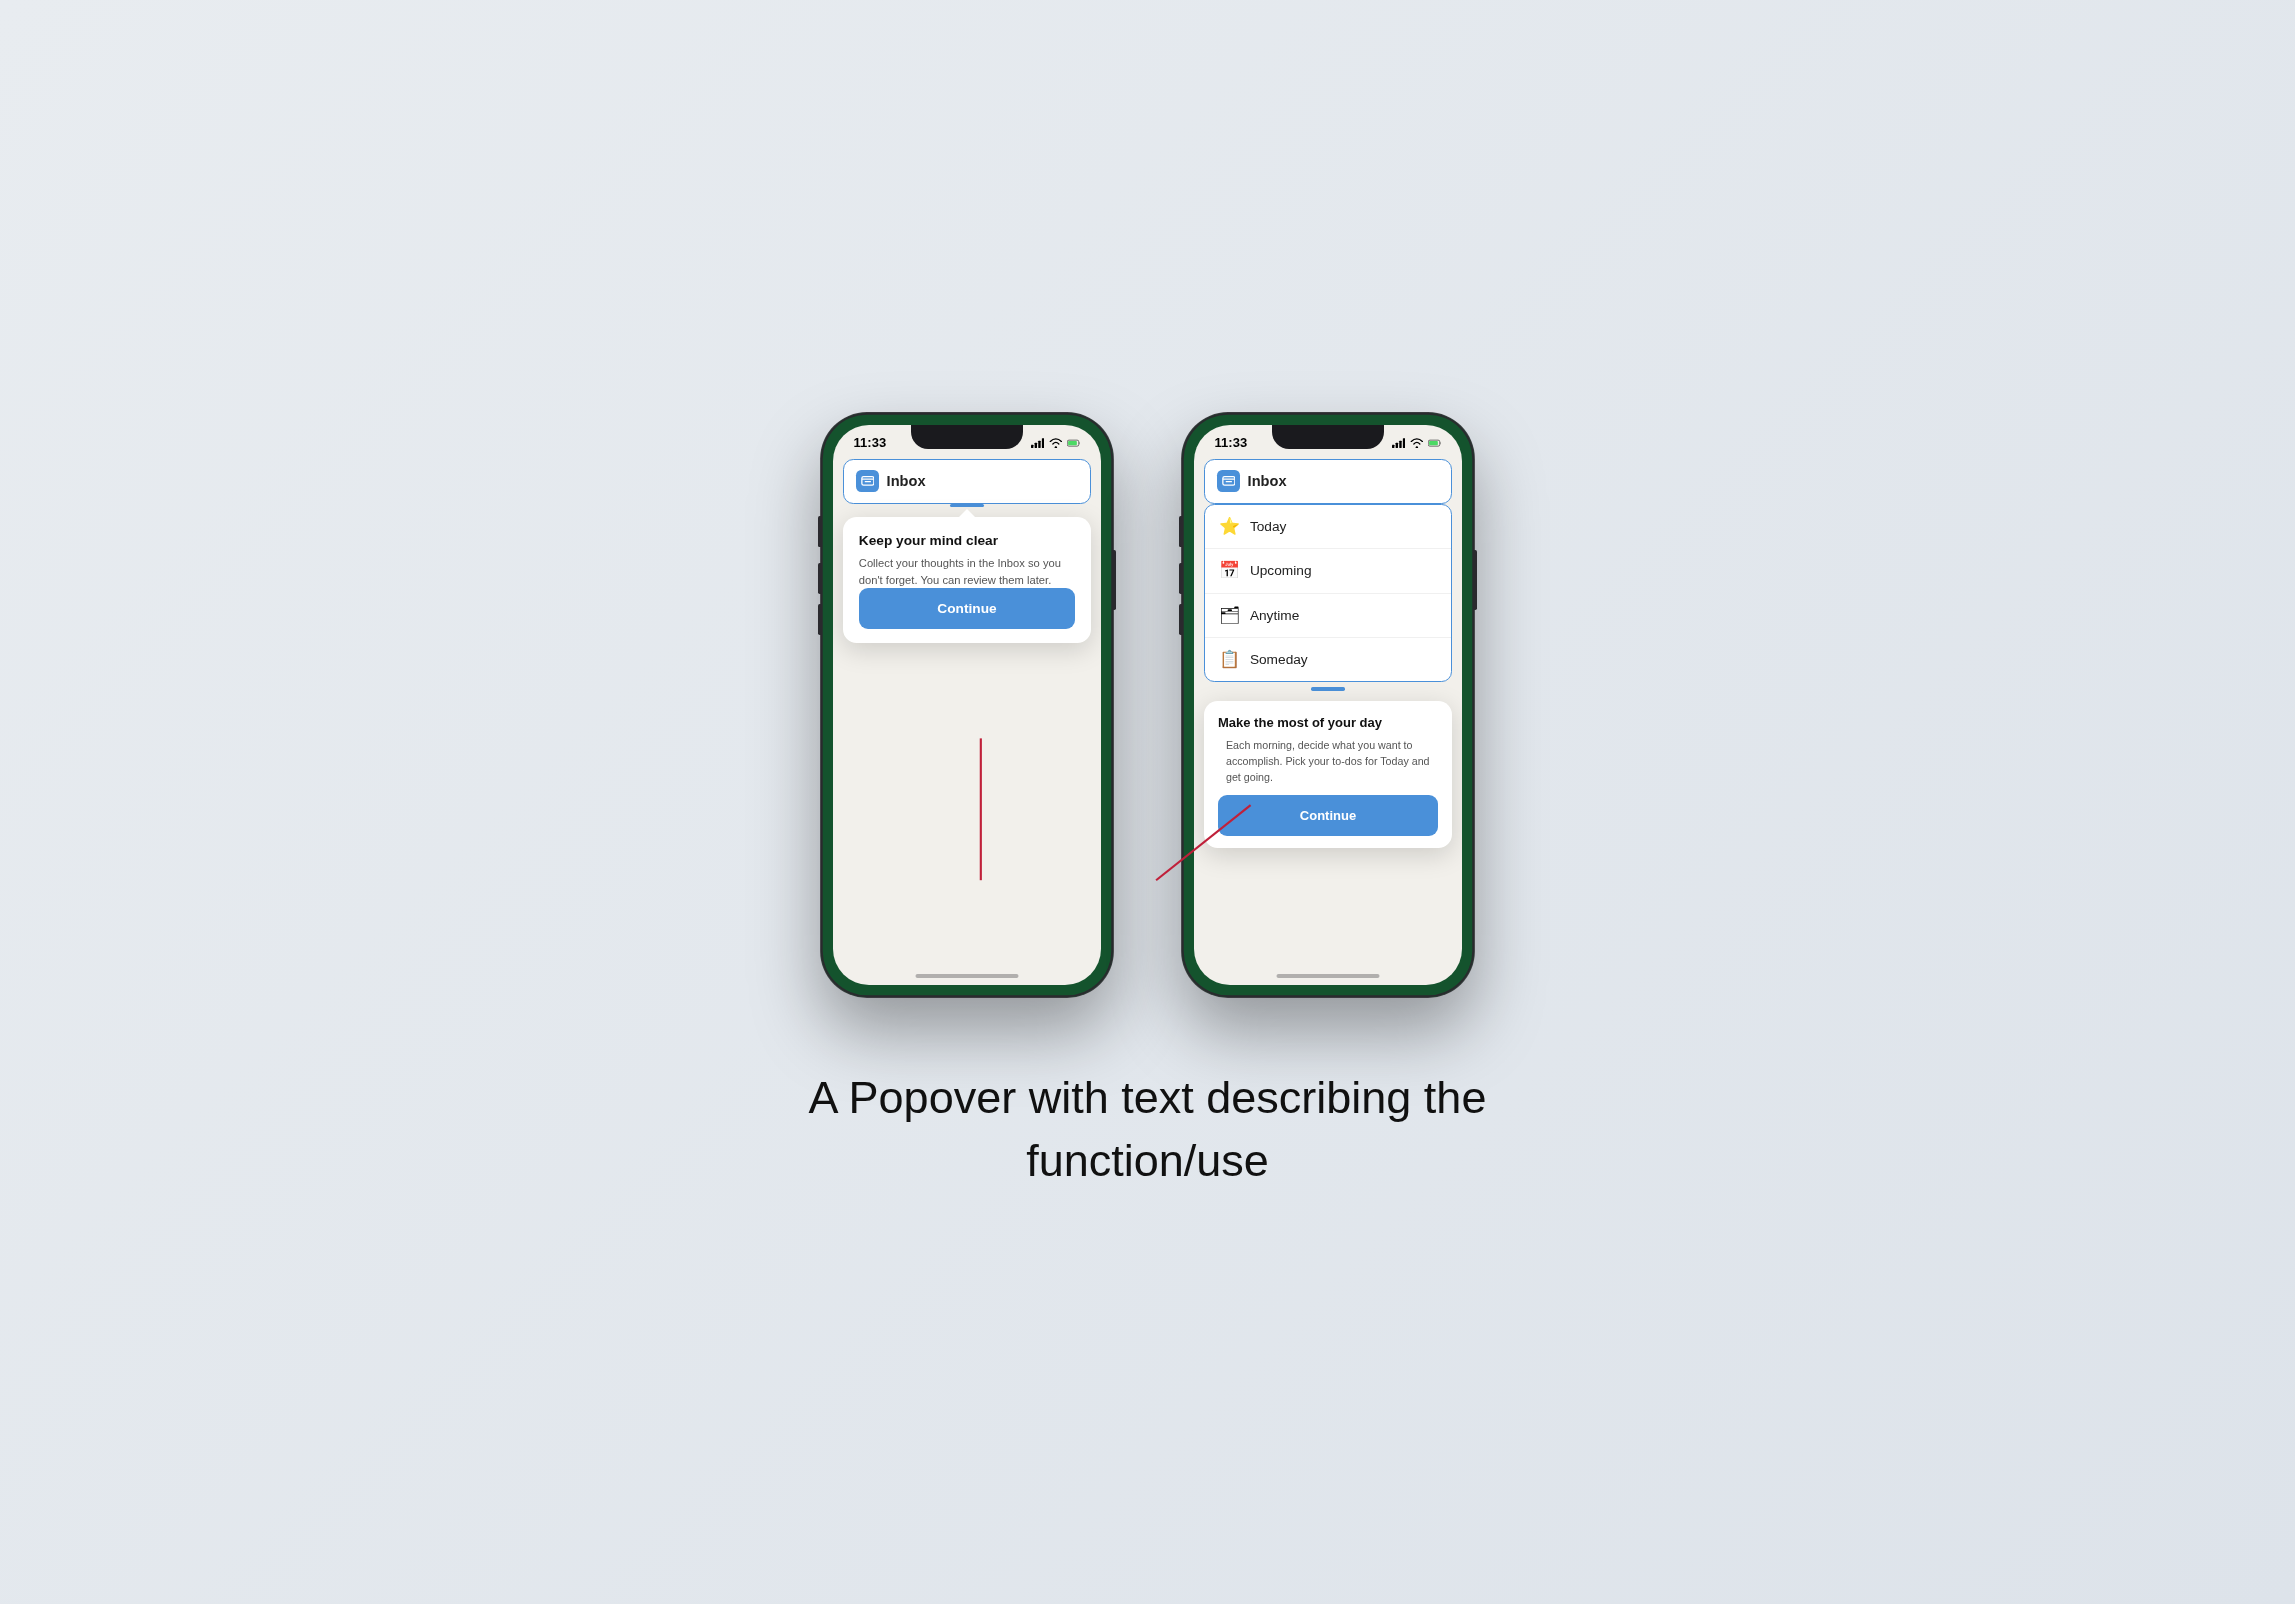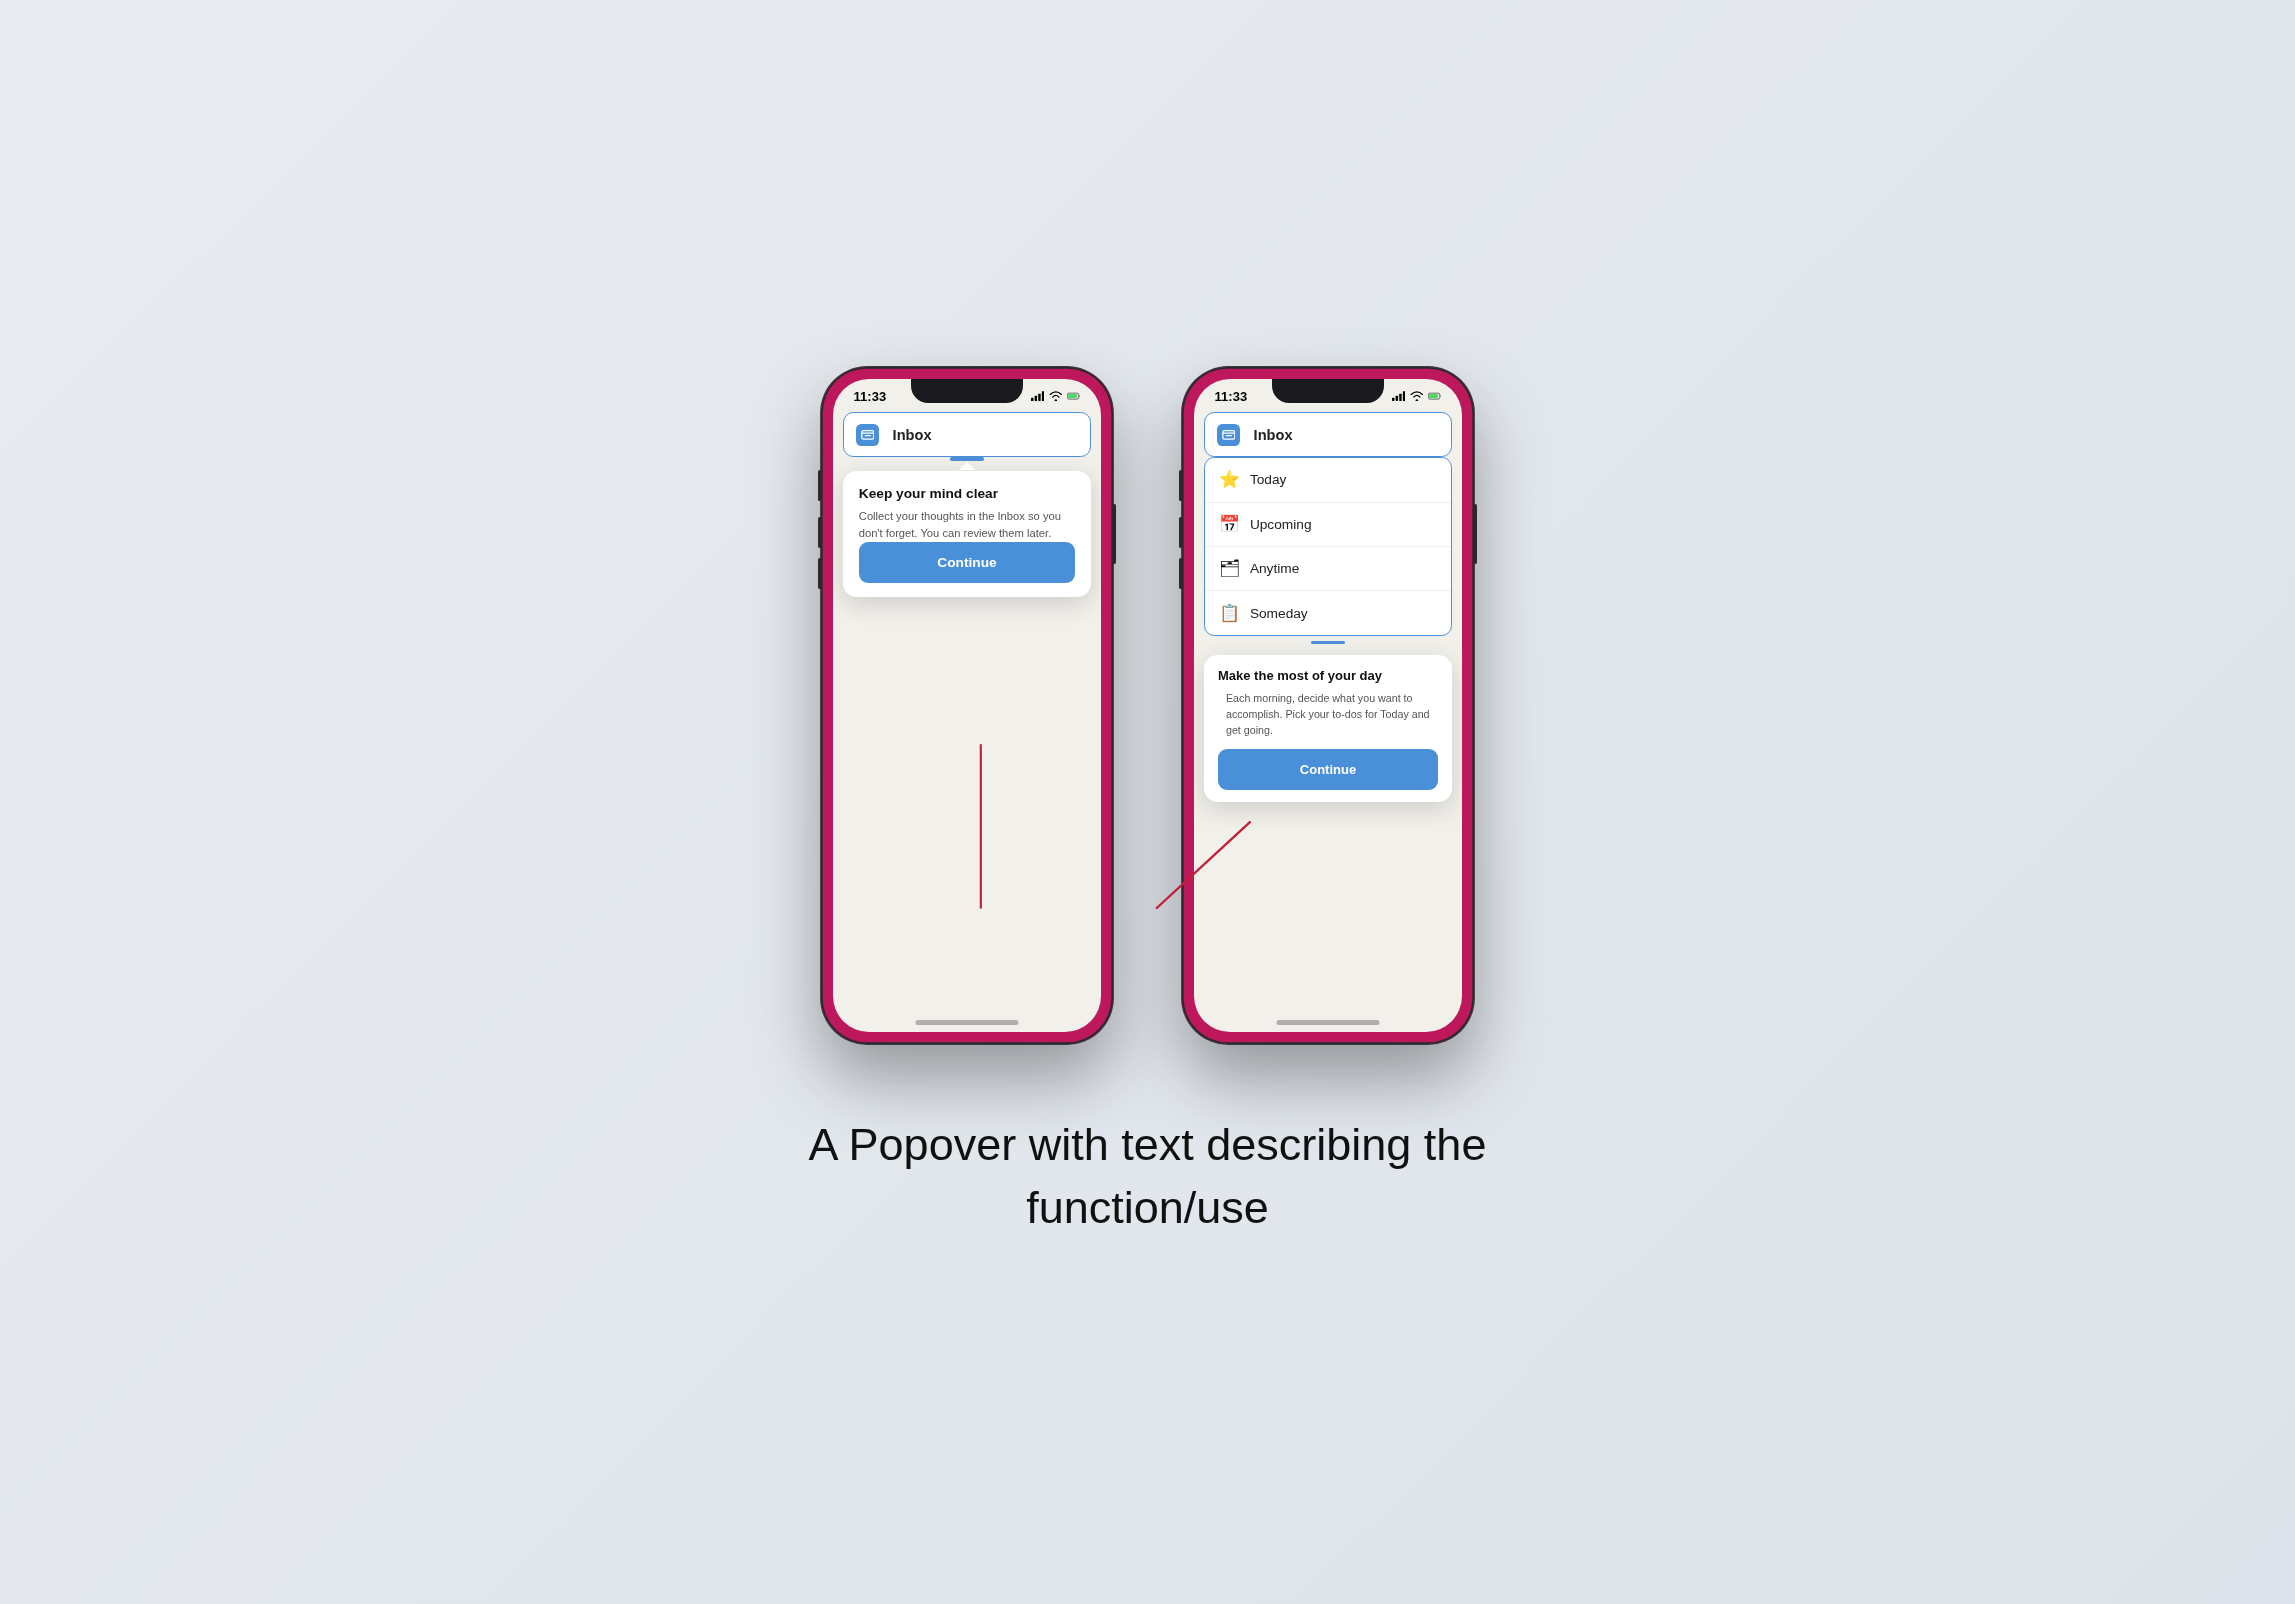--- a/index.html
+++ b/index.html
@@ -12,22 +12,22 @@
       flex-direction: column;
       align-items: center;
       justify-content: center;
       font-family: -apple-system, BlinkMacSystemFont, 'SF Pro Display', 'Helvetica Neue', sans-serif;
       overflow: hidden;
     }
 
     
     .phone {
       width: 292px;
-      height: 677px;
-      background: #be185d;
+      height: 584px;
+      background: #14532d;
       border-radius: 46px;
       position: relative;
       box-shadow:
         0 0 0 0.9px #3a3a3e,
         0 34px 69px rgba(0,0,0,0.35),
         inset 0 0 0 1.7px #2a2a2e;
     }
 
     .phone-screen {
       position: absolute;
@@ -139,21 +139,21 @@
     .app-content {
       padding: 5.2px 10.3px 10.3px;
       height: calc(100% - 41px);
       position: relative;
     }
 
     
     .inbox-header {
       display: flex;
       align-items: center;
-      gap: 14px;
+      gap: 8px;
       background: white;
       border: 1.7px solid #4a90d9;
       border-radius: 10.3px;
       padding: 10.3px 12px;
       margin-bottom: 0;
       text-align: center;
     }
 
     .inbox-icon {
       width: 22.3px;

